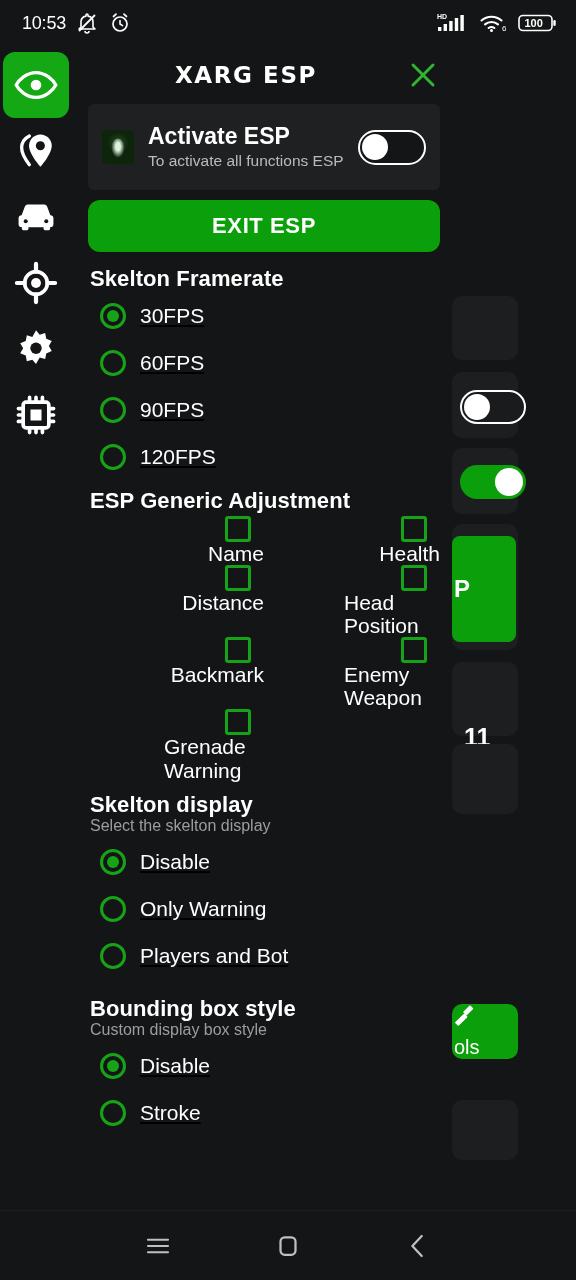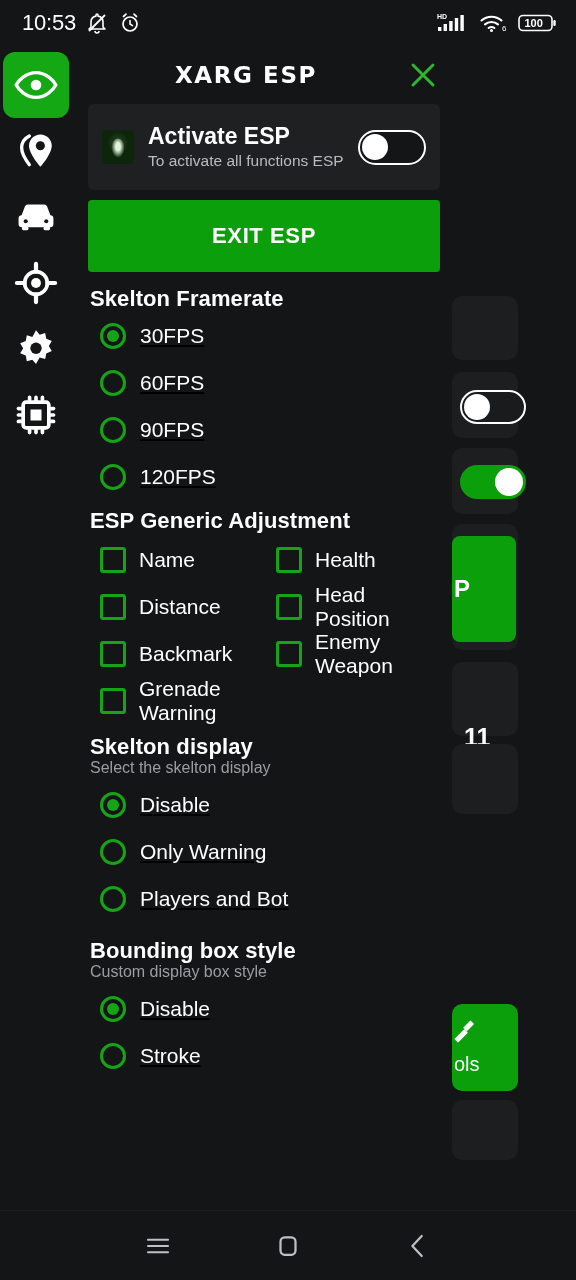--- a/index.html
+++ b/index.html
@@ -21,21 +21,21 @@
     position: absolute; top: 0; left: 0;
     width: 576px; height: 46px;
     background: #141516;
     display: flex; align-items: center;
     justify-content: space-between;
     padding: 0 18px 0 22px;
     z-index: 40;
   }
   .sb-left { display: flex; align-items: center; gap: 9px; }
   .sb-time {
-    color: #ffffff; font-size: 22px; letter-spacing: -0.2px;
+    color: #ffffff; font-size: 18px; letter-spacing: -0.2px;
     font-family: "Liberation Sans", sans-serif;
   }
   .sb-right { display: flex; align-items: center; gap: 9px; }
   .sb-icon { display: block; }
 
   
   #bg-panel {
     position: absolute;
     left: 452px; top: 100px;
     width: 124px; height: 1110px;
@@ -188,24 +188,24 @@
   .toggle .knob {
     position: absolute; left: 2px; top: 2px;
     width: 26px; height: 26px;
     border-radius: 50%;
     background: #ffffff;
   }
 
   .exit-btn {
     margin-top: 10px;
     width: 100%;
-    height: 72px;
+    height: 52px;
     background: #0ba00b;
     border: none;
-    border-radius: 4px;
+    border-radius: 12px;
     color: #ffffff;
     font-size: 22px;
     font-weight: bold;
     letter-spacing: 0.6px;
     font-family: "Liberation Sans", sans-serif;
     cursor: pointer;
   }
 
   .section { margin-top: 14px; }
   .section-title {
@@ -252,23 +252,24 @@
   }
 
   
   .cb-grid {
     display: grid;
     grid-template-columns: 1fr 1fr;
     row-gap: 0px;
     margin-top: 2px;
   }
   .cb-row {
-    display: flex; align-items: center;
+    display: flex; align-items: flex-end;
     min-height: 47px;
     padding-left: 12px;
+    flex-direction: column;
   }
   .checkbox {
     flex: 0 0 auto;
     width: 26px; height: 26px;
     border: 3px solid #17a317;
     border-radius: 3px;
     margin-right: 13px;
   }
   .cb-label {
     color: #ffffff;
@@ -308,21 +309,21 @@
     <div class="bg-toggle on" style="top:365px;">
       <div class="knob"></div>
     </div>
     <div class="bg-card" style="top:424px;width:66px;height:126px;"></div>
     <div class="bg-greenbtn" style="top:436px;left:0px;width:64px;height:106px;">
       <span>P</span>
     </div>
     <div class="bg-card" style="top:562px;width:66px;height:74px;"></div>
     <div class="bg-text" style="top:588px;left:12px;">11</div>
     <div class="bg-card" style="top:644px;width:66px;height:70px;"></div>
-    <div class="bg-tools" style="top:904px;left:0px;width:66px;height:87px;">
+    <div class="bg-tools" style="top:904px;left:0px;width:66px;height:55px;">
       <svg width="30" height="30" viewBox="0 0 24 24" style="margin-left:-4px;">
         <path d="M20 4 L15 9 L13 7 L18 2 Z M13 9 L6 16 L8 18 L15 11 Z" fill="#ffffff" stroke="#ffffff" stroke-width="1.4" stroke-linejoin="round"></path>
       </svg>
       <span class="tools-label">ols</span>
     </div>
     <div class="bg-card" style="top:1000px;width:66px;height:60px;"></div>
   </div>
 
   <div id="status-bar">
     <div class="sb-left">

